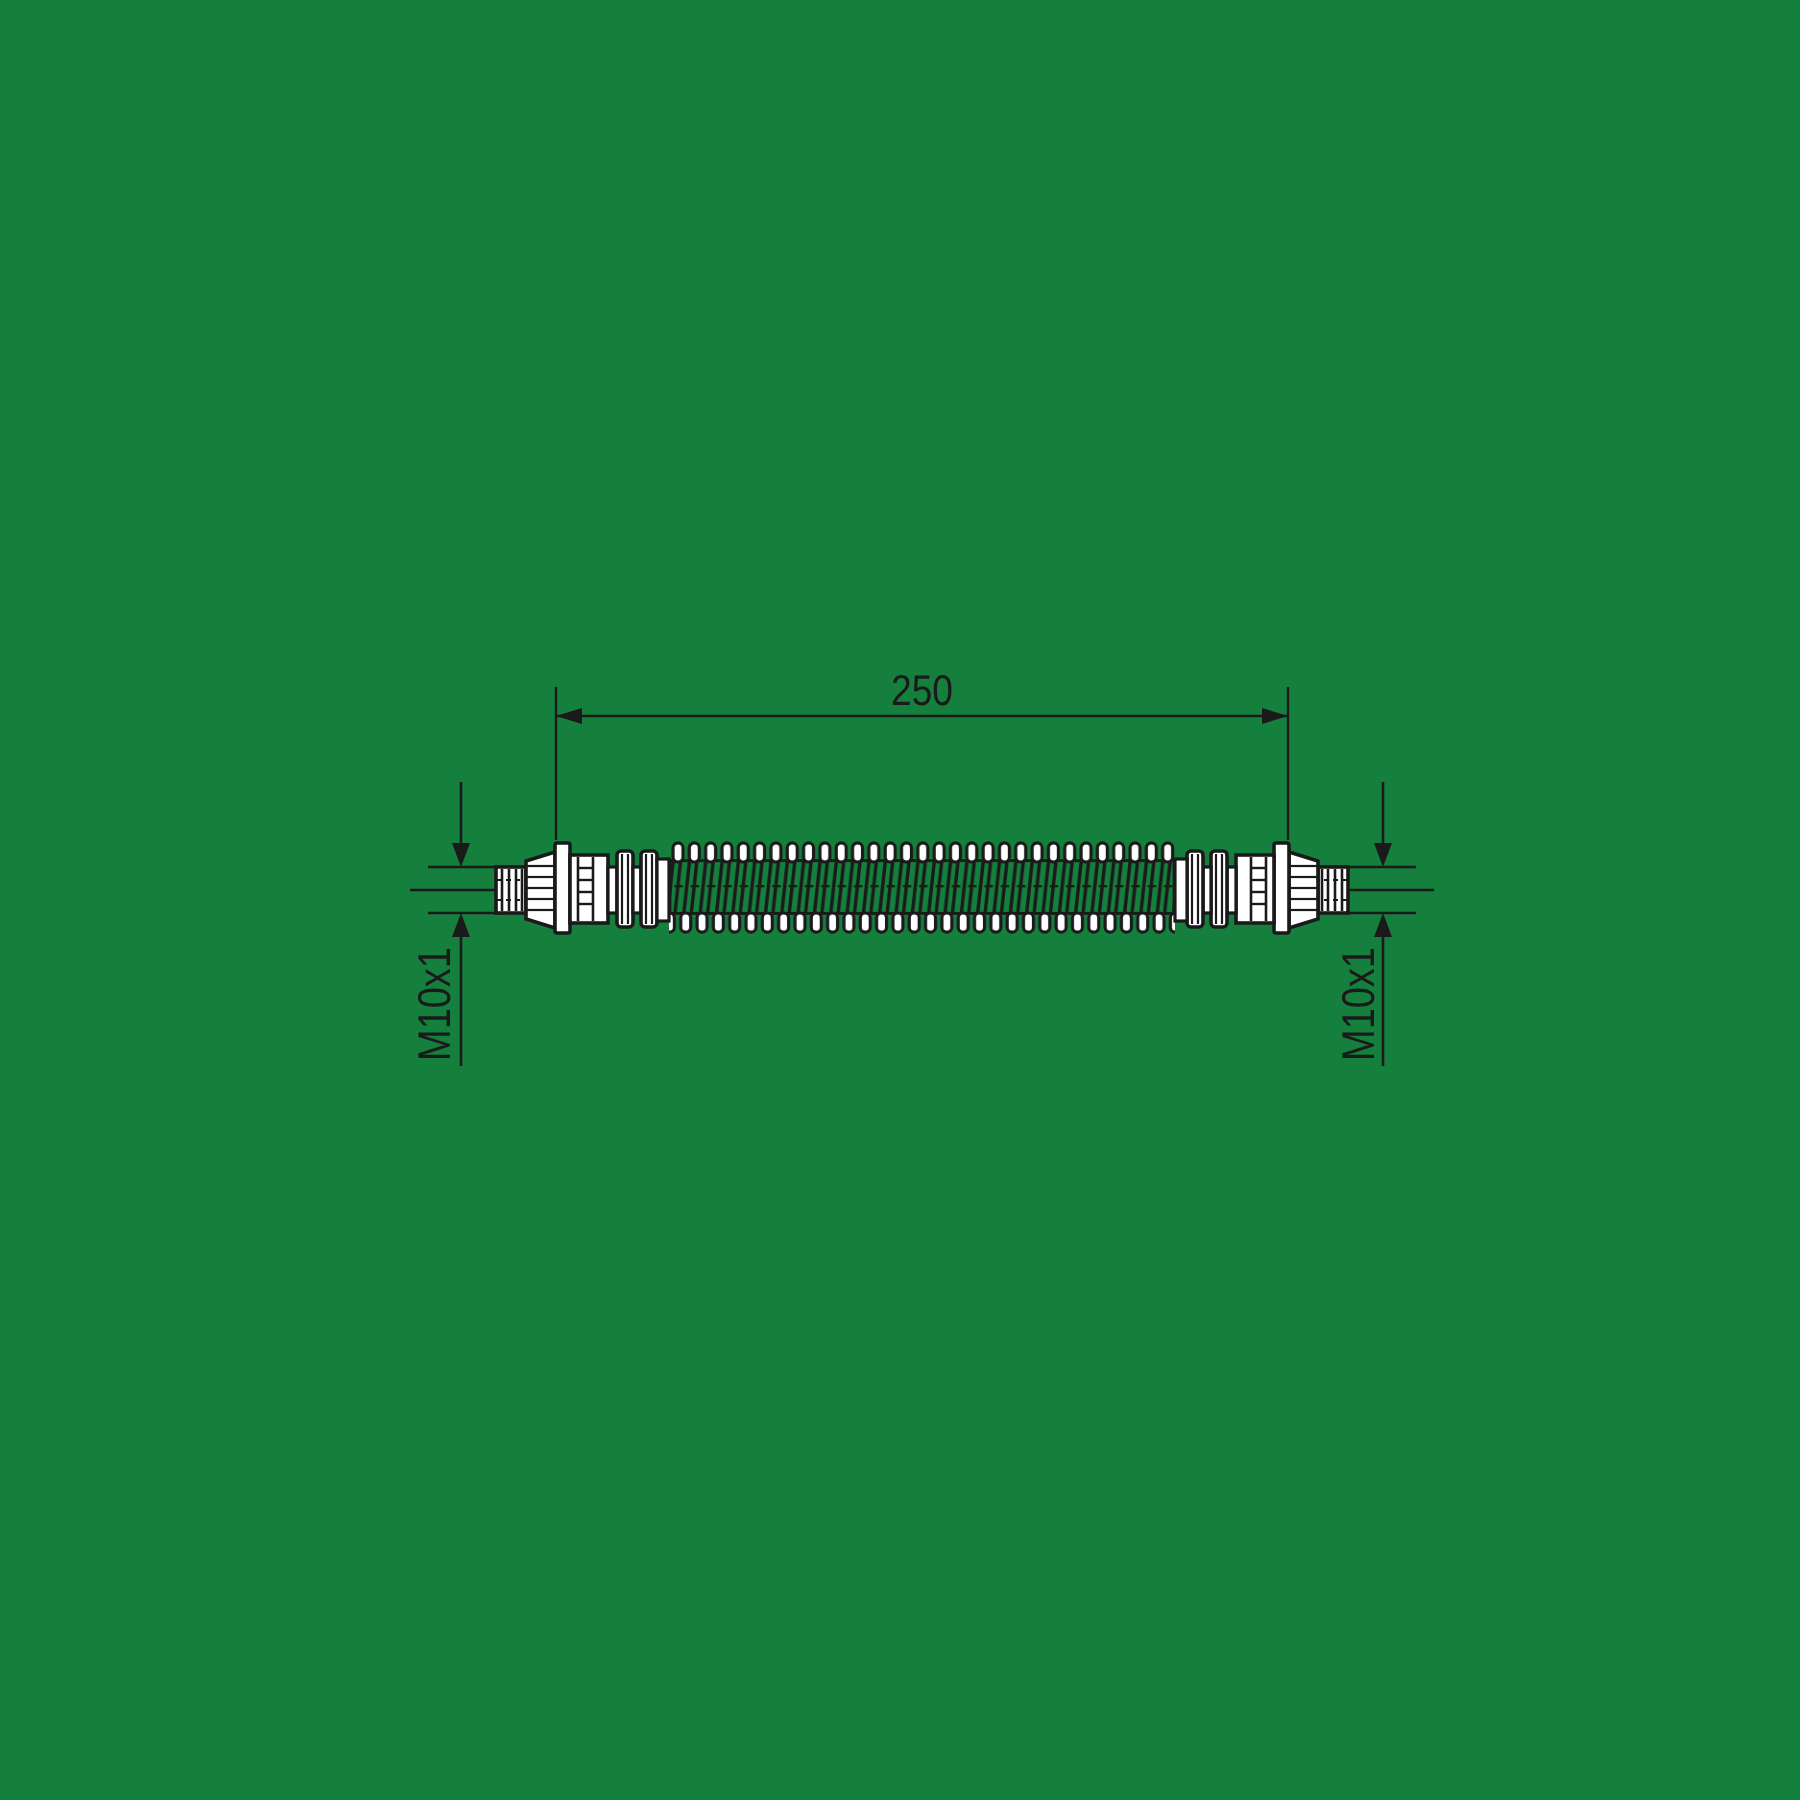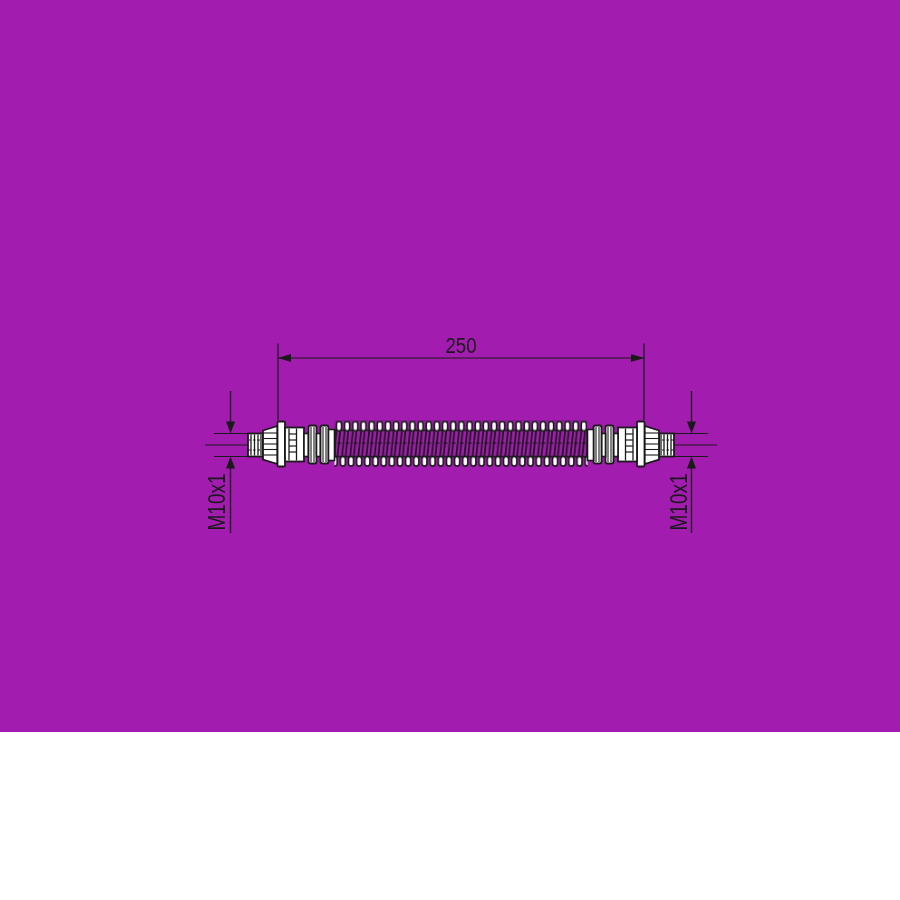--- a/index.html
+++ b/index.html
@@ -6,22 +6,22 @@
     margin: 0;
     padding: 0;
     background: #ffffff;
     width: 900px;
     height: 900px;
     font-family: "Liberation Sans", sans-serif;
   }
   .canvas {
     position: relative;
     width: 900px;
-    height: 732px;
-    background: #a21caf;
+    height: 900px;
+    background: #15803d;
     overflow: hidden;
   }
   svg { display: block; }
   text {
     font-family: "Liberation Sans", sans-serif;
     fill: #1a1a1a;
   }
   .dim-label  { font-size: 21.5px; }
   .thr-label  { font-size: 23px; }
 </style>

